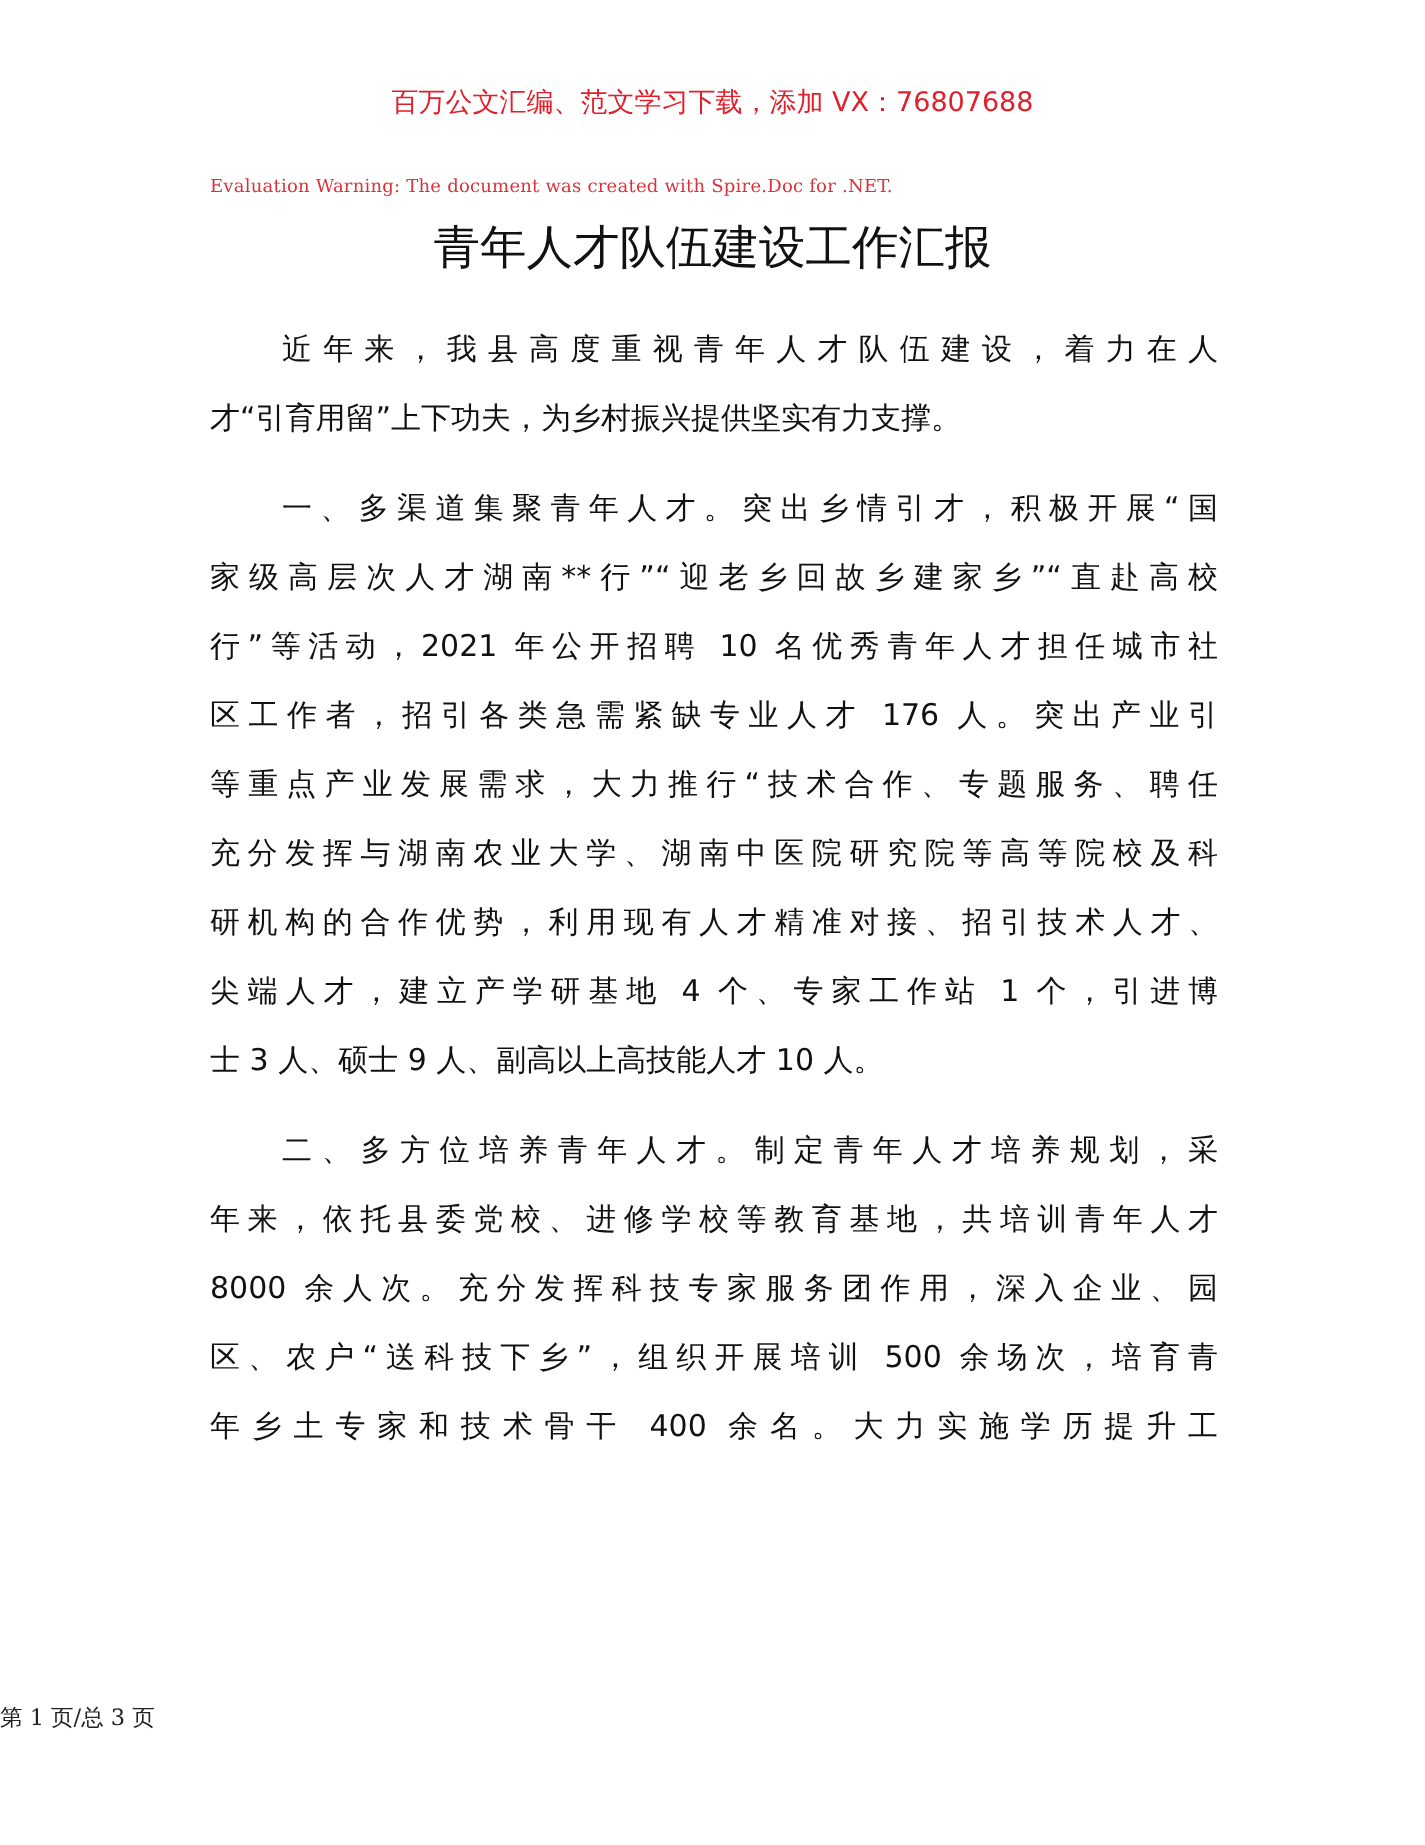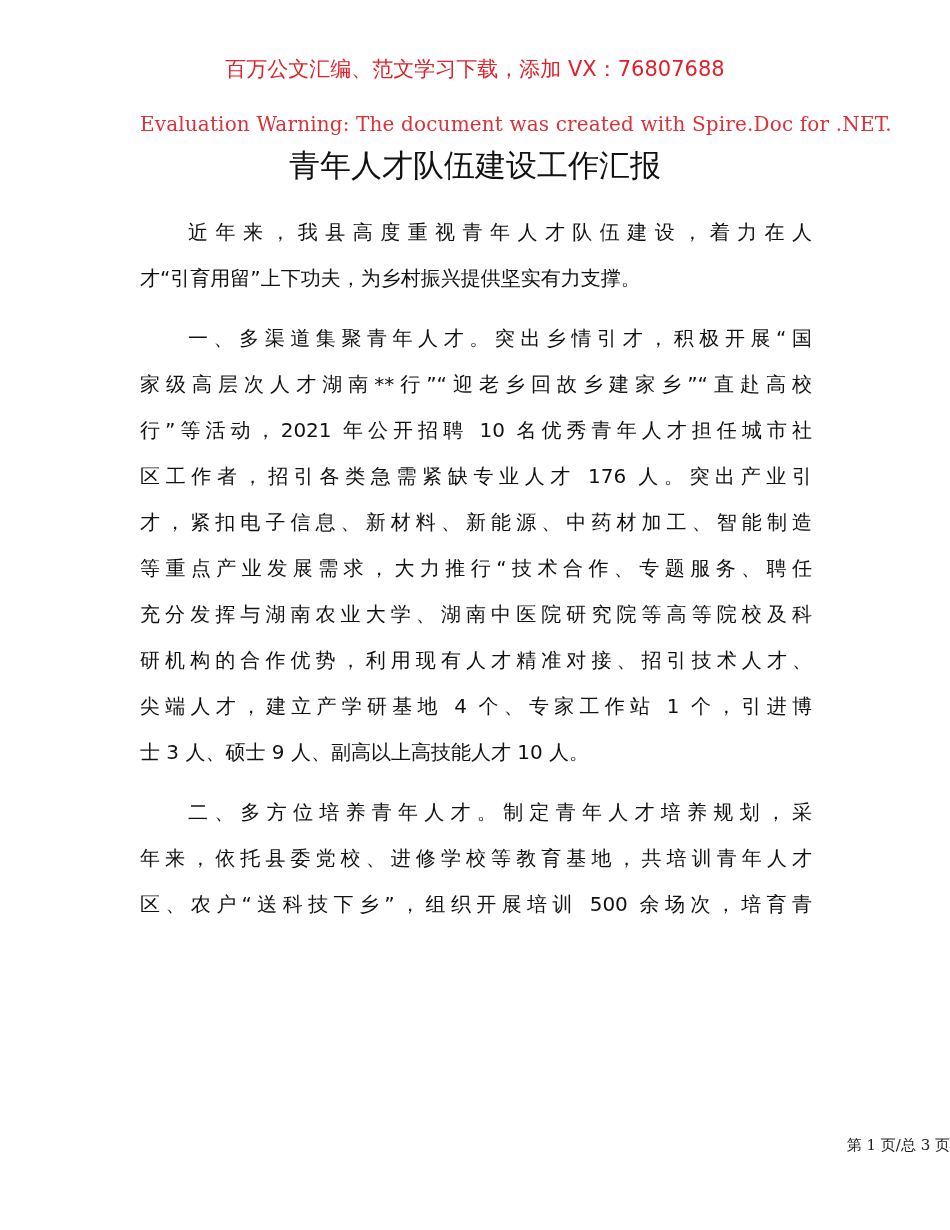--- a/index.html
+++ b/index.html
@@ -14,30 +14,30 @@
       overflow: hidden;
       font-family: "DejaVu Sans", sans-serif;
     }
     .header-banner {
       position: absolute;
       top: 56px;
       left: 0;
       width: 950px;
       text-align: center;
       color: #e0202a;
-      font-size: 21px;
+      font-size: 18px;
       font-family: "DejaVu Sans", sans-serif;
       line-height: 26px;
     }
     .eval-warning {
       position: absolute;
       top: 112px;
       left: 140px;
       color: #d9323a;
-      font-size: 20px;
+      font-size: 12px;
       font-family: "DejaVu Serif", "Liberation Serif", serif;
       line-height: 24px;
       letter-spacing: 0.15px;
     }
     .doc-title {
       position: absolute;
       top: 142px;
       left: 0;
       width: 950px;
       text-align: center;
@@ -70,21 +70,21 @@
       text-align-last: left;
     }
     .line.indent {
       padding-left: 48px;
     }
     .footer {
       position: absolute;
       top: 1134px;
       left: 0;
       width: 950px;
-      text-align: right;
+      text-align: left;
       color: #222222;
       font-size: 15px;
       font-family: "DejaVu Serif", "Liberation Serif", serif;
       line-height: 22px;
     }
   </style>
 </head>
 <body>
 
 <div class="header-banner">百万公文汇编、范文学习下载，添加 VX：76807688</div>
@@ -99,29 +99,30 @@
     <span class="line indent">近年来，我县高度重视青年人才队伍建设，着力在人</span>
     <span class="line last">才“引育用留”上下功夫，为乡村振兴提供坚实有力支撑。</span>
   </p>
   <div style="height:14px"></div>
 
   <p class="para">
     <span class="line indent">一、多渠道集聚青年人才。突出乡情引才，积极开展“国</span>
     <span class="line">家级高层次人才湖南**行”“迎老乡回故乡建家乡”“直赴高校</span>
     <span class="line">行”等活动，2021 年公开招聘 10 名优秀青年人才担任城市社</span>
     <span class="line">区工作者，招引各类急需紧缺专业人才 176 人。突出产业引</span>
-    <span class="line">才，紧扣电子信息、新材料、新能源、中药材加工、智能制造</span>
     <span class="line">等重点产业发展需求，大力推行“技术合作、专题服务、聘任</span>
     <span class="line">充分发挥与湖南农业大学、湖南中医院研究院等高等院校及科</span>
     <span class="line">研机构的合作优势，利用现有人才精准对接、招引技术人才、</span>
     <span class="line">尖端人才，建立产学研基地 4 个、专家工作站 1 个，引进博</span>
     <span class="line last">士 3 人、硕士 9 人、副高以上高技能人才 10 人。</span>
   </p>
   <div style="height:14px"></div>
 
   <p class="para">
     <span class="line indent">二、多方位培养青年人才。制定青年人才培养规划，采</span>
     <span class="line">年来，依托县委党校、进修学校等教育基地，共培训青年人才</span>
+    <span class="line">8000 余人次。充分发挥科技专家服务团作用，深入企业、园</span>
     <span class="line">区、农户“送科技下乡”，组织开展培训 500 余场次，培育青</span>
+    <span class="line">年乡土专家和技术骨干 400 余名。大力实施学历提升工</span>
   </p>
 </div>
 
 <div class="footer">第 1 页/总 3 页</div>
 
 </body></html>

